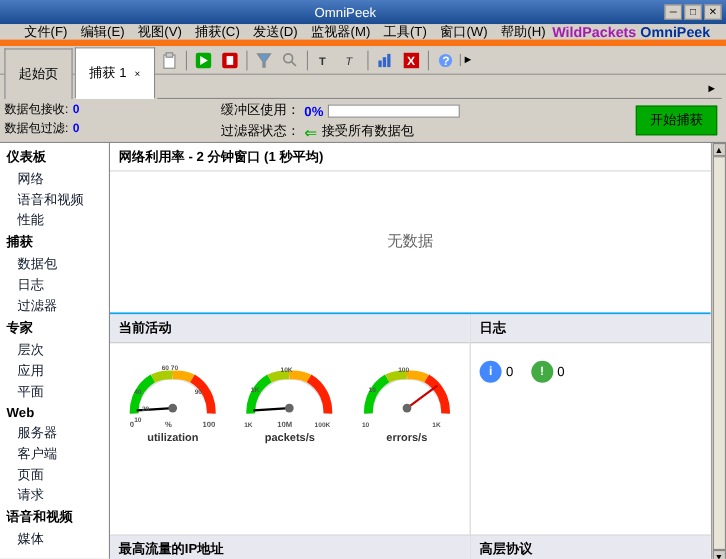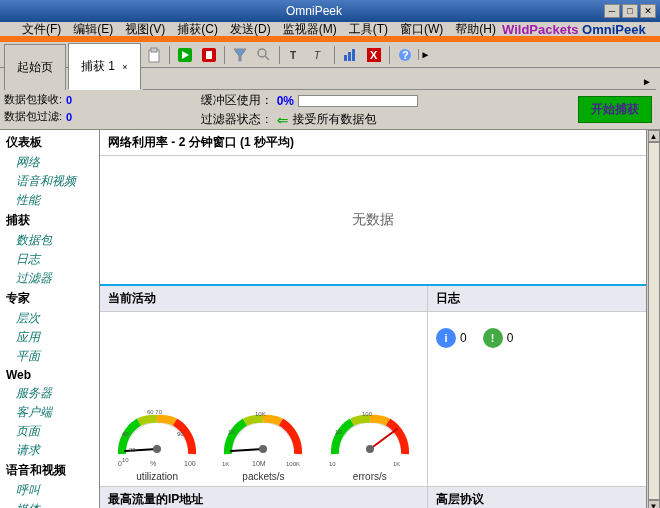--- a/index.html
+++ b/index.html
@@ -34,46 +34,46 @@
     .statusbar { background: #d4d0c8; height: 40px; border-bottom: 1px solid #888; display: flex; padding: 2px 4px; gap: 20px; }
     .status-left { display: flex; flex-direction: column; gap: 2px; flex: 1; }
     .status-row { display: flex; align-items: center; gap: 4px; font-size: 11px; }
     .status-label { color: #000; }
     .status-value { color: #0000ff; font-weight: bold; }
     .status-right { display: flex; flex-direction: column; gap: 2px; flex: 2; }
     .status-bar-container { flex: 1; display: flex; align-items: center; gap: 4px; }
     .progress-bar { width: 120px; height: 12px; border: 1px solid #888; background: white; }
     .filter-status { display: flex; align-items: center; gap: 4px; }
     .arrow-green { color: #00aa00; font-size: 14px; }
-    .capture-btn { background: #00aa00; color: #4c1d95; border: 1px solid #007700; padding: 4px 12px; cursor: pointer; font-size: 12px; font-weight: bold; margin: 4px; }
+    .capture-btn { background: #00aa00; color: #000000; border: 1px solid #007700; padding: 4px 12px; cursor: pointer; font-size: 12px; font-weight: normal; margin: 4px; }
 
     
     .main { display: flex; height: 382px; background: #d4d0c8; }
 
     
     .sidebar { width: 100px; background: white; border-right: 1px solid #888; overflow-y: auto; padding: 2px; font-size: 12px; }
     .sidebar-section { color: #000; font-weight: bold; padding: 2px 4px; }
-    .sidebar-item { padding: 1px 4px 1px 14px; cursor: pointer; color: #0f766e; font-style: italic; }
+    .sidebar-item { padding: 1px 4px 1px 14px; cursor: pointer; color: #0f172a; }
 
     
     .content { flex: 1; background: #f0f0f8; overflow: auto; }
 
     
     .chart-header { background: white; padding: 4px 8px; border-bottom: 1px solid #ccc; font-size: 12px; font-weight: bold; color: #000; }
 
     
     .chart-area { background: white; height: 130px; display: flex; align-items: center; justify-content: center; border-bottom: 2px solid #0ea5e9; margin-bottom: 0; }
     .no-data { font-size: 14px; color: #666; }
 
     
     .bottom-panels { display: flex; height: 200px; }
     .panel-left { flex: 3; border-right: 1px solid #ccc; background: white; }
     .panel-right { flex: 2; background: white; }
     .panel-header { background: #e8e8f0; padding: 4px 8px; font-size: 12px; font-weight: bold; border-bottom: 1px solid #ccc; }
-    .panel-content { padding: 4px; display: flex; justify-content: space-around; align-items: flex-end; height: calc(100% - 26px); }
+    .panel-content { padding: 4px; display: flex; justify-content: space-around; align-items: flex-start; height: calc(100% - 26px); font-weight: bold; }
 
     
     .gauge-container { display: flex; flex-direction: column; align-items: center; }
     .gauge-label { font-size: 10px; color: #333; margin-top: 2px; }
 
     
     .log-panel { padding: 8px; }
     .log-icons { display: flex; gap: 16px; margin-top: 8px; }
     .log-icon-item { display: flex; align-items: center; gap: 4px; font-size: 12px; }
     .icon-info { width: 20px; height: 20px; background: #4488ff; border-radius: 50%; color: white; display: flex; align-items: center; justify-content: center; font-size: 11px; font-weight: bold; }
@@ -278,21 +278,20 @@
     <div class="sidebar-item">应用</div>
     <div class="sidebar-item">平面</div>
 
     <div class="sidebar-section">Web</div>
     <div class="sidebar-item">服务器</div>
     <div class="sidebar-item">客户端</div>
     <div class="sidebar-item">页面</div>
     <div class="sidebar-item">请求</div>
 
     <div class="sidebar-section">语音和视频</div>
-    <div class="sidebar-item">呼叫</div>
     <div class="sidebar-item">媒体</div>
 
   </div>
 
   <div class="content">
 
     <div class="chart-header">网络利用率 - 2 分钟窗口 (1 秒平均)</div>
 
     <div class="chart-area">
       <span class="no-data">无数据</span>

